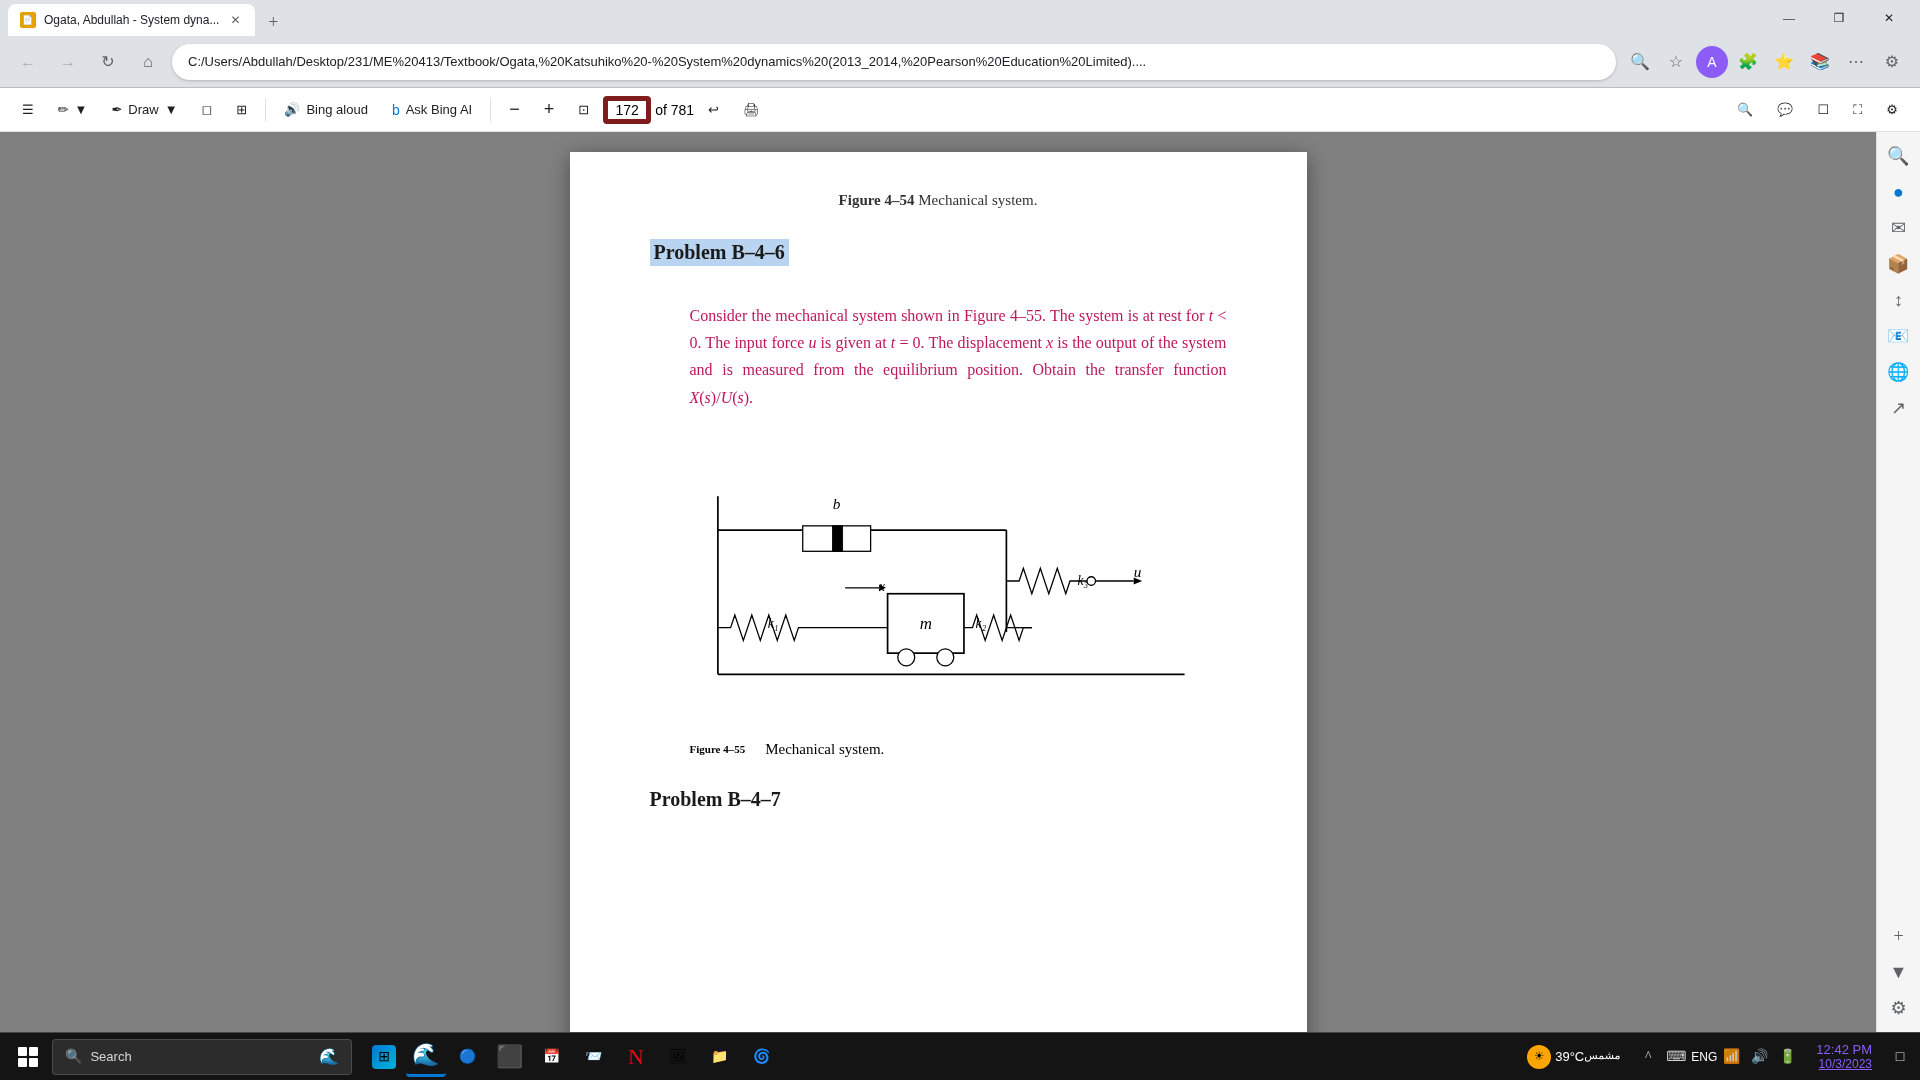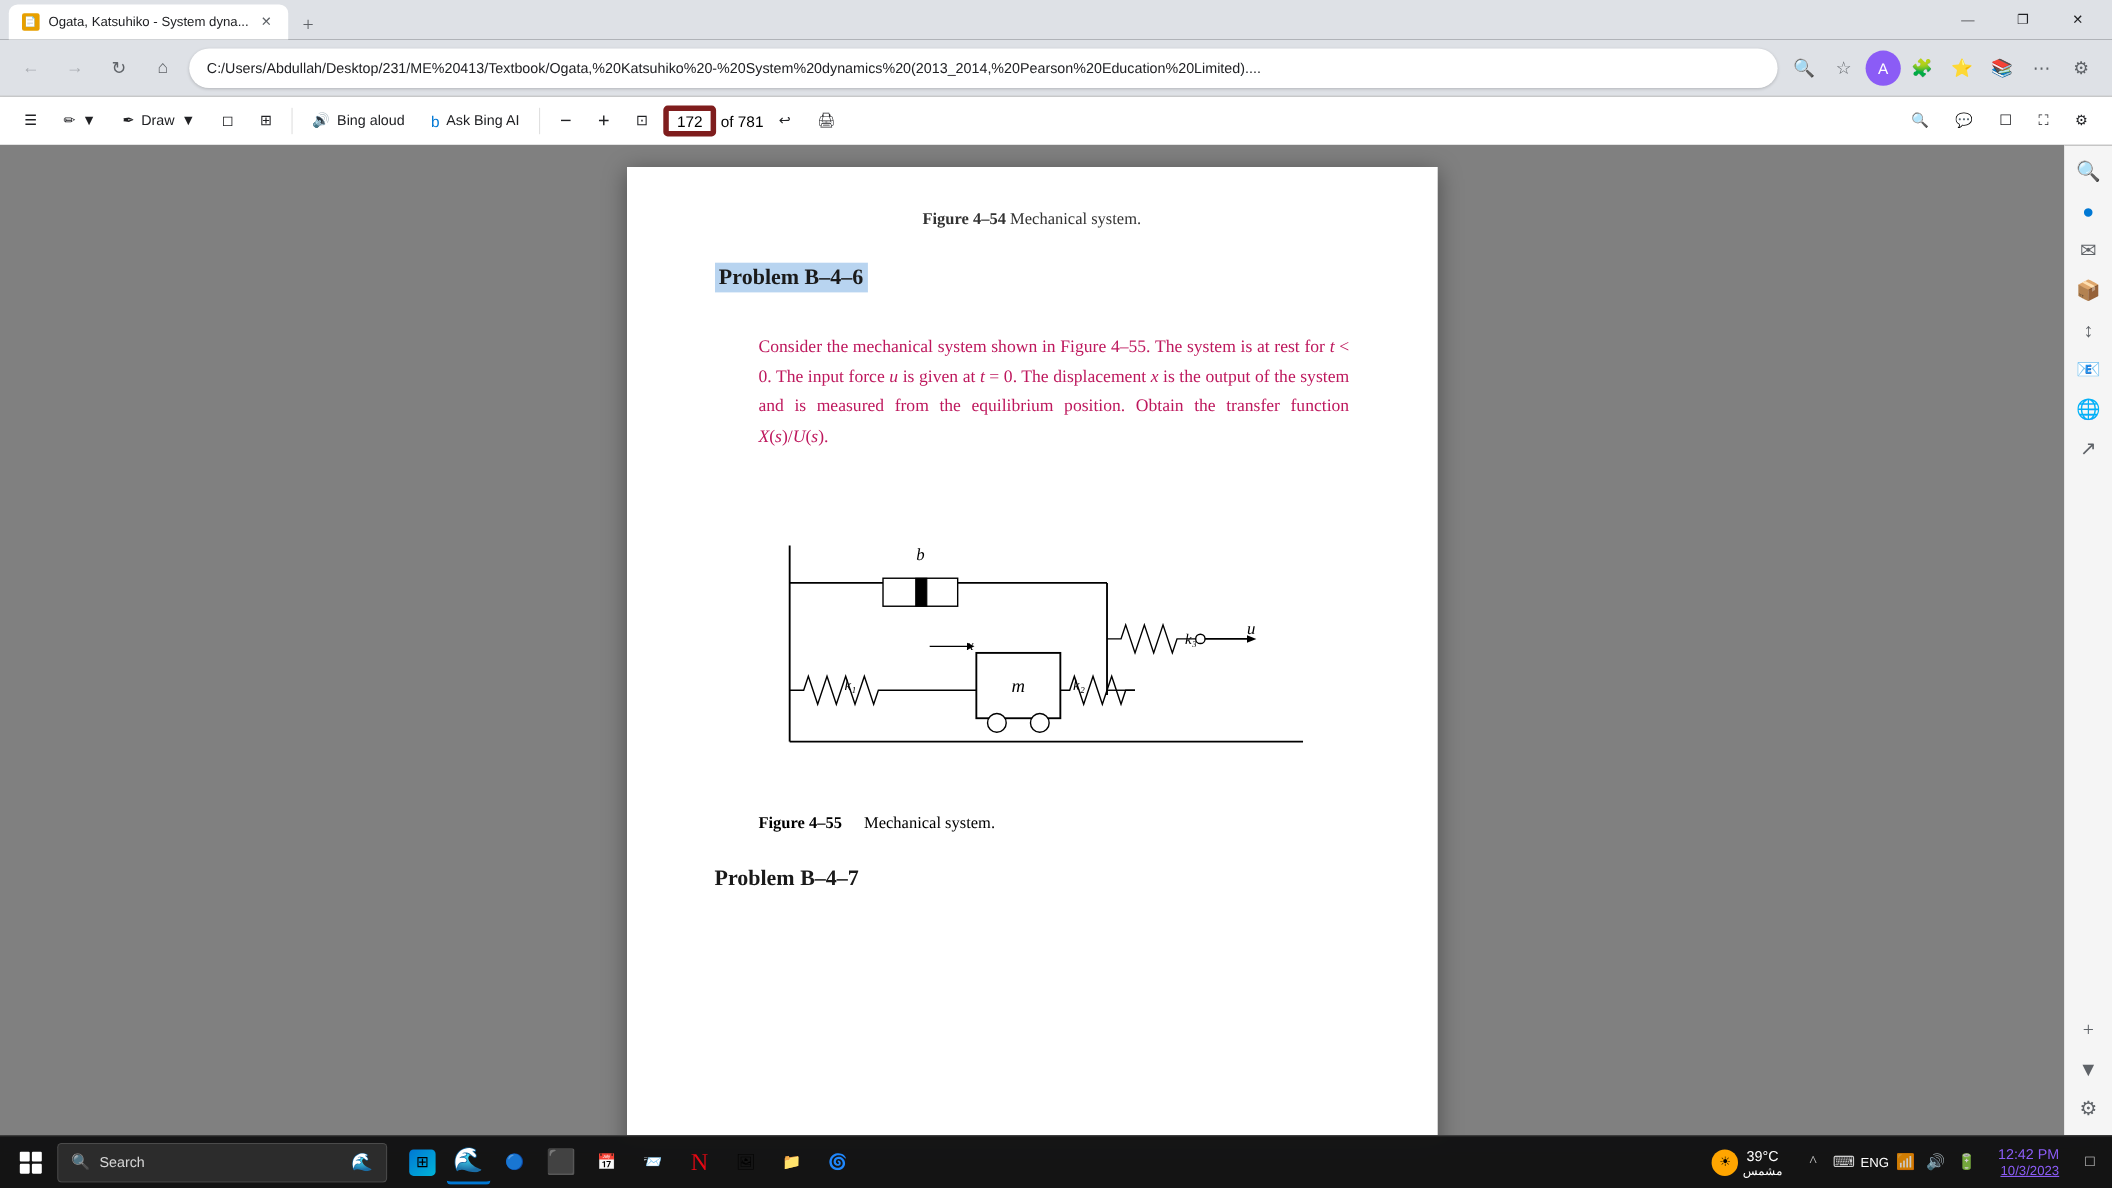--- a/index.html
+++ b/index.html
@@ -79,21 +79,21 @@
   </style>
 </head>
 <body>
 
 <div class="browser-frame">
 
   <div class="title-bar">
     <div class="tab-area">
       <div class="tab">
         <div class="tab-favicon">📄</div>
-        <span class="tab-title">Ogata, Katsuhiko - System dyna...</span>
+        <span class="tab-title">Ogata, Abdullah - System dyna...</span>
         <span class="tab-close">✕</span>
       </div>
       <div class="new-tab-btn">+</div>
     </div>
     <div class="window-controls">
       <div class="win-btn">—</div>
       <div class="win-btn">❐</div>
       <div class="win-btn close">✕</div>
     </div>
   </div>
@@ -253,21 +253,21 @@
             <line x1="470" y1="250" x2="460" y2="265"></line>
             <line x1="500" y1="250" x2="490" y2="265"></line>
             <line x1="530" y1="250" x2="520" y2="265"></line>
             <line x1="560" y1="250" x2="550" y2="265"></line>
             <line x1="590" y1="250" x2="580" y2="265"></line>
             <line x1="620" y1="250" x2="610" y2="265"></line>
           </svg>
         </div>
 
         <div class="figure-label-container">
-          <span style="font-size:15px; font-weight:bold; margin-right:4px;">Figure 4–55</span>
+          <span style="font-size:11px; font-weight:bold; margin-right:4px;">Figure 4–55</span>
           <span style="font-size:15px;">Mechanical system.</span>
         </div>
 
         <div style="margin-top: 30px;">
           <span class="problem-b47">Problem B–4–7</span>
         </div>
 
       </div>
     </div>
 
@@ -333,21 +333,21 @@
         <div class="app-icon">📁</div>
       </div>
       <div class="taskbar-app">
         <div class="app-icon" style="color:#0078d4;">🌀</div>
       </div>
     </div>
 
     <div class="taskbar-right">
       <div class="weather">
         <div class="weather-icon">☀</div>
-        <div style="display:flex;flex-direction:column;text-align:center;">
+        <div style="display:flex;flex-direction:row;">
           <span class="weather-text" style="font-size:13px;">39°C</span>
           <span class="weather-text" style="font-size:11px;">مشمس</span>
         </div>
       </div>
 
       <div class="system-tray">
         <div class="tray-icon">^</div>
         <div class="tray-icon">⌨</div>
         <div class="tray-icon" style="font-family:Arial; font-size:12px; color:white;">ENG</div>
         <div class="tray-icon">📶</div>

